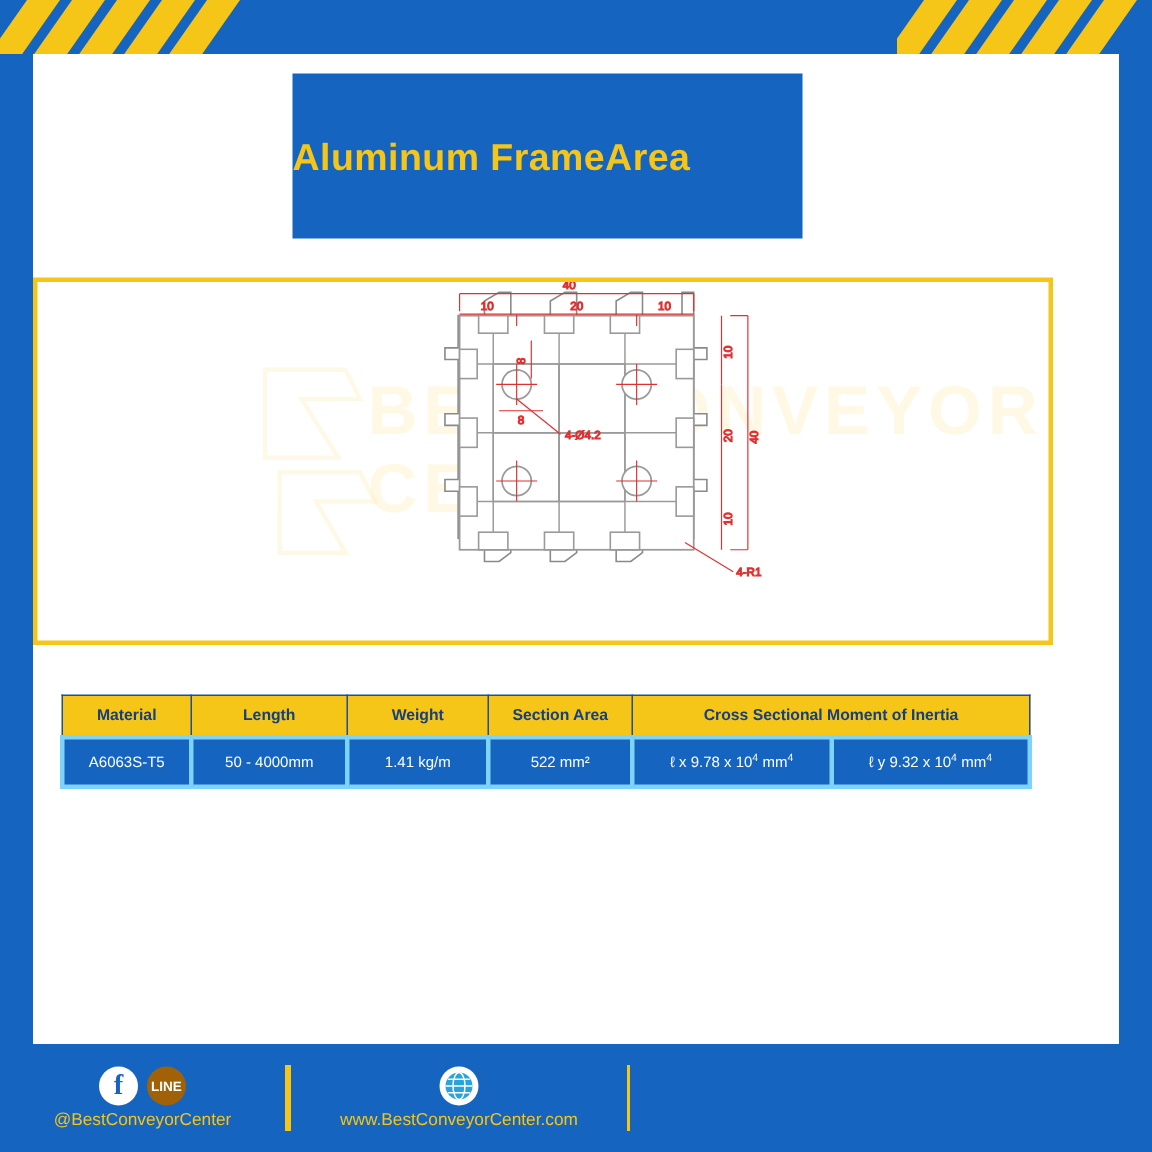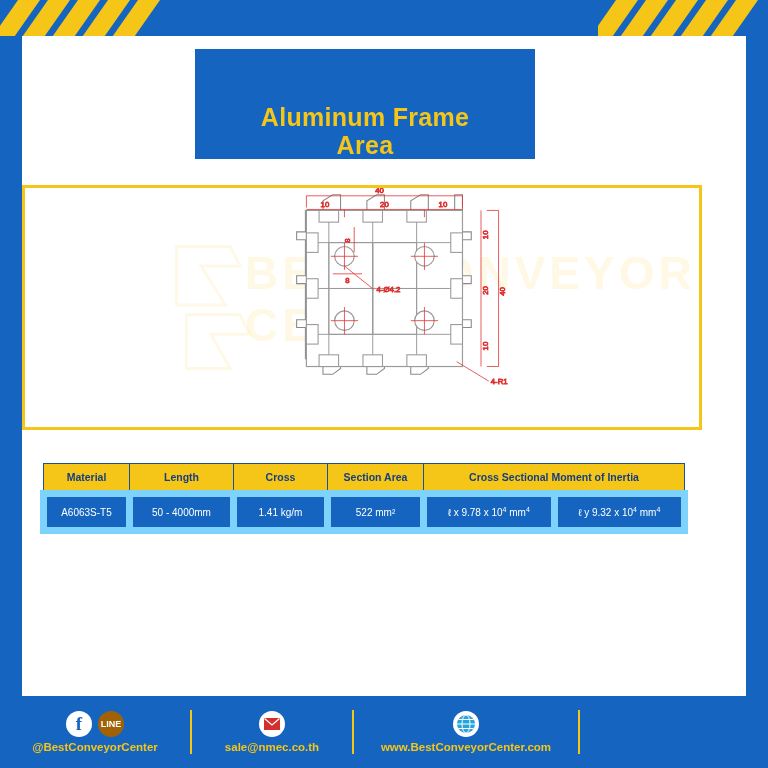--- a/index.html
+++ b/index.html
@@ -24,21 +24,21 @@
   
   .sheet {
     position:absolute; left:22px; top:36px; width:724px; height:660px;
     background:#ffffff;
   }
 
   
   .title-box {
     position:absolute; left:195px; top:49px; width:340px; height:110px;
     background:#1565c0;
-    display:flex; flex-direction:column; align-items:center; justify-content:flex-end;
+    display:flex; align-items:center; justify-content:flex-start;
     padding-top:2px;
   }
   .title-line { color:#f5c518; font-size:25px; font-weight:bold; line-height:1.12; text-align:center; letter-spacing:.3px;}
   .title-line.code { font-size:26px; }
 
   
   .draw-frame {
     position:absolute; left:22px; top:185px; width:680px; height:245px;
     border:3px solid #f5c518; background:#fff;
     overflow:hidden;
@@ -60,37 +60,37 @@
   .spec-table {
     position:absolute; left:40px; top:463px; width:648px;
     border-collapse:collapse;
     font-size:10.5px;
   }
   .spec-table th {
     background:#f5c518; color:#143f80; font-weight:bold;
     border:1px solid #1c4f9c; padding:7px 2px; text-align:center; font-size:10.5px;
   }
   .spec-table td {
-    background:#1565c0; color:#ffffff; border:7px solid #7dd3fc;
+    background:#1565c0; color:#ffffff; border:3px solid #7dd3fc;
     padding:9px 2px; text-align:center; font-size:10px;
   }
   sup { font-size:7px; }
 
   
   .footer {
     position:absolute; left:0; bottom:0; width:768px; height:72px;
     background:#1565c0;
   }
   .footer-inner {
     position:absolute; left:0; top:0; width:100%; height:100%;
     display:flex; align-items:center;
   }
   .f-item { display:flex; flex-direction:column; align-items:center; justify-content:center; height:100%; }
   .f-icons { display:flex; gap:6px; align-items:center; margin-bottom:4px; }
-  .f-label { color:#f5c518; font-size:11.5px; font-weight:bold; white-space:nowrap; }
+  .f-label { color:#f5c518; font-size:11.5px; font-weight:normal; white-space:nowrap; }
   .divider { width:2px; height:44px; background:#f5c518; }
 
   .circ { width:26px; height:26px; border-radius:50%; display:flex; align-items:center; justify-content:center; }
   .circ.fb { background:#ffffff; color:#1565c0; font-weight:bold; font-size:19px; font-family:"Liberation Serif", serif; }
   .circ.line { background:#a16207; color:#fff; font-size:9px; font-weight:bold; }
   .circ.mail { background:#ffffff; }
   .circ.web { background:#ffffff; }
   .circ.phone { background:#ffffff; }
 </style>
 </head>
@@ -245,21 +245,21 @@
         <text x="472" y="201" text-anchor="start">4-R1</text>
       </g>
     </svg>
   </div>
 
   <table class="spec-table">
     <thead>
       <tr>
         <th style="width:86px">Material</th>
         <th style="width:104px">Length</th>
-        <th style="width:94px">Cross</th>
+        <th style="width:94px">Weight</th>
         <th style="width:96px">Section Area</th>
         <th colspan="2">Cross Sectional Moment of Inertia</th>
       </tr>
     </thead>
     <tbody>
       <tr>
         <td>A6063S-T5</td>
         <td>50 - 4000mm</td>
         <td>1.41 kg/m</td>
         <td>522 mm²</td>
@@ -280,31 +280,20 @@
           <div class="circ fb">f</div>
           <div class="circ line">
               <span>LINE</span>
             </div>
         </div>
         <div class="f-label">@BestConveyorCenter</div>
       </div>
 
       <div class="divider"></div>
 
-      <div class="f-item" style="width:160px">
-        <div class="f-icons">
-          <div class="circ mail">
-            <svg width="16" height="12" viewBox="0 0 16 12">
-                <rect x="0.5" y="0.5" width="15" height="11" fill="#d32f2f" stroke="#d32f2f"></rect>
-                <path d="M0.5 0.5 L8 7 L15.5 0.5" fill="none" stroke="#ffffff" stroke-width="1.2"></path>
-              </svg>
-          </div>
-        </div>
-        <div class="f-label">sale@nmec.co.th</div>
-      </div>
 
       <div class="divider"></div>
 
       <div class="f-item" style="width:224px">
         <div class="f-icons">
           <div class="circ web">
             <svg width="20" height="20" viewBox="0 0 20 20">
                 <circle cx="10" cy="10" r="9" fill="#29a3dc"></circle>
                 <ellipse cx="10" cy="10" rx="4" ry="9" fill="none" stroke="#fff" stroke-width="1"></ellipse>
                 <line x1="1" y1="10" x2="19" y2="10" stroke="#fff" stroke-width="1"></line>

